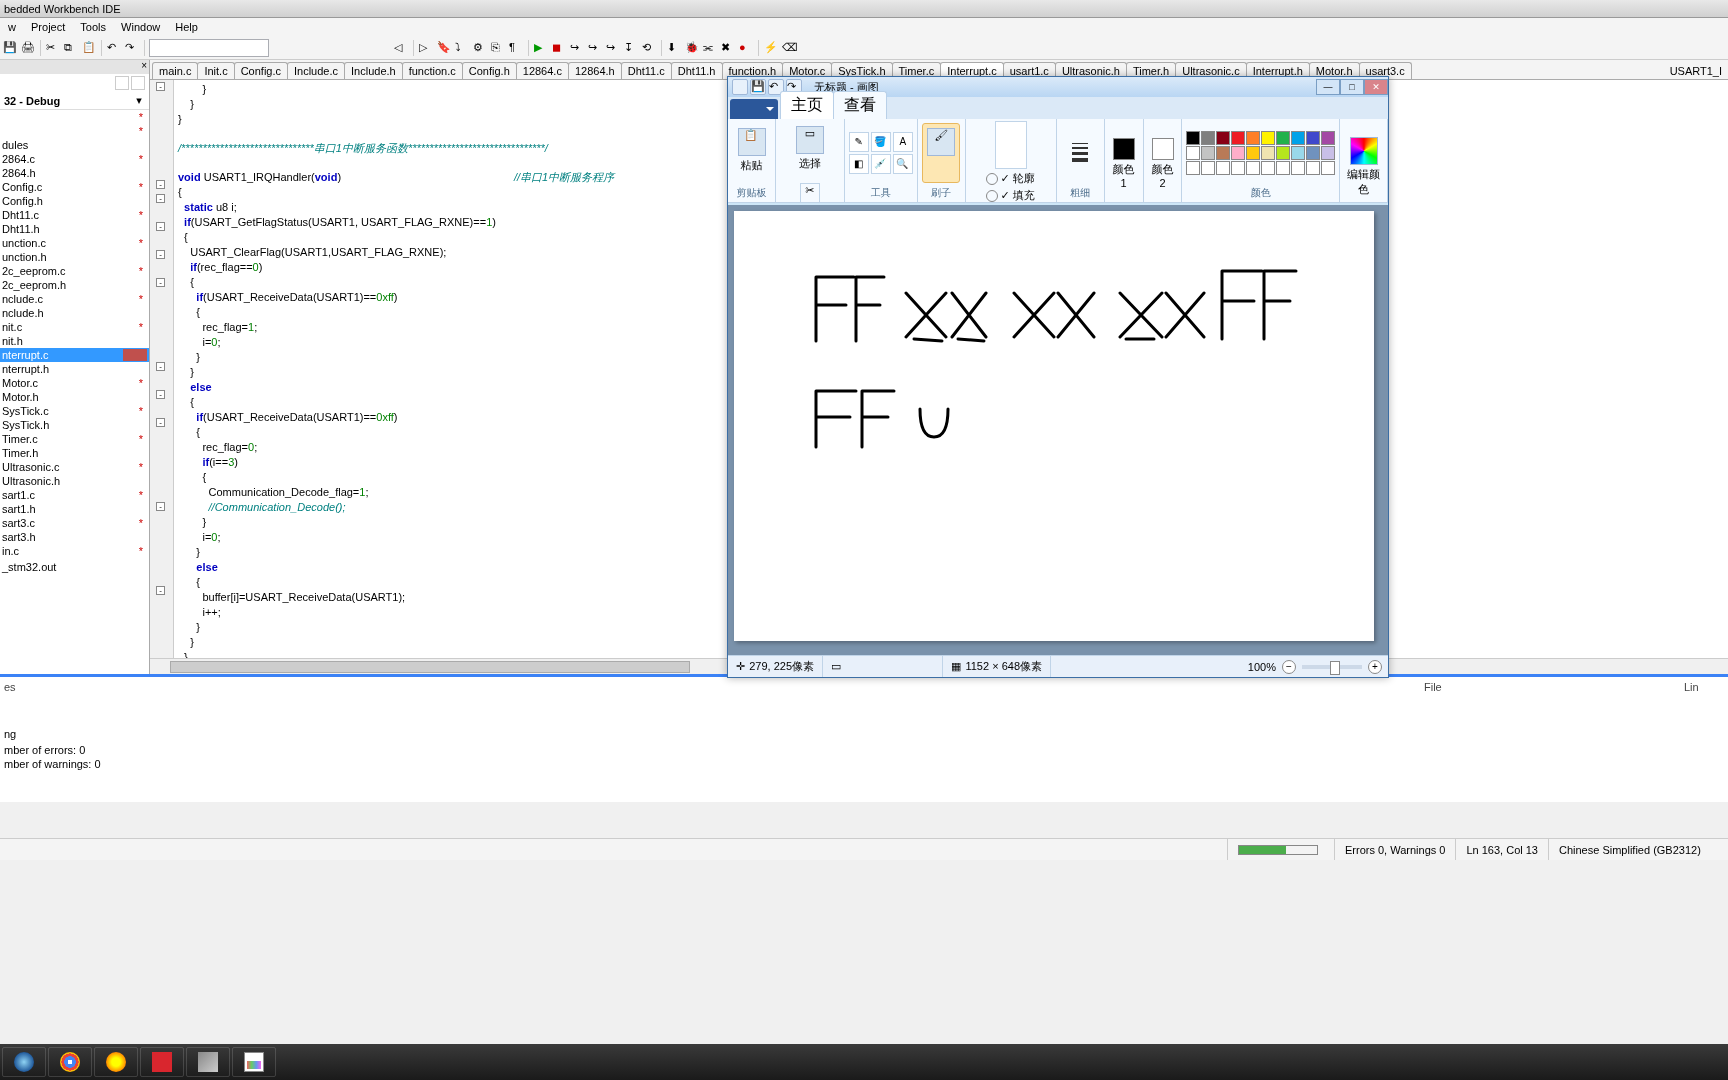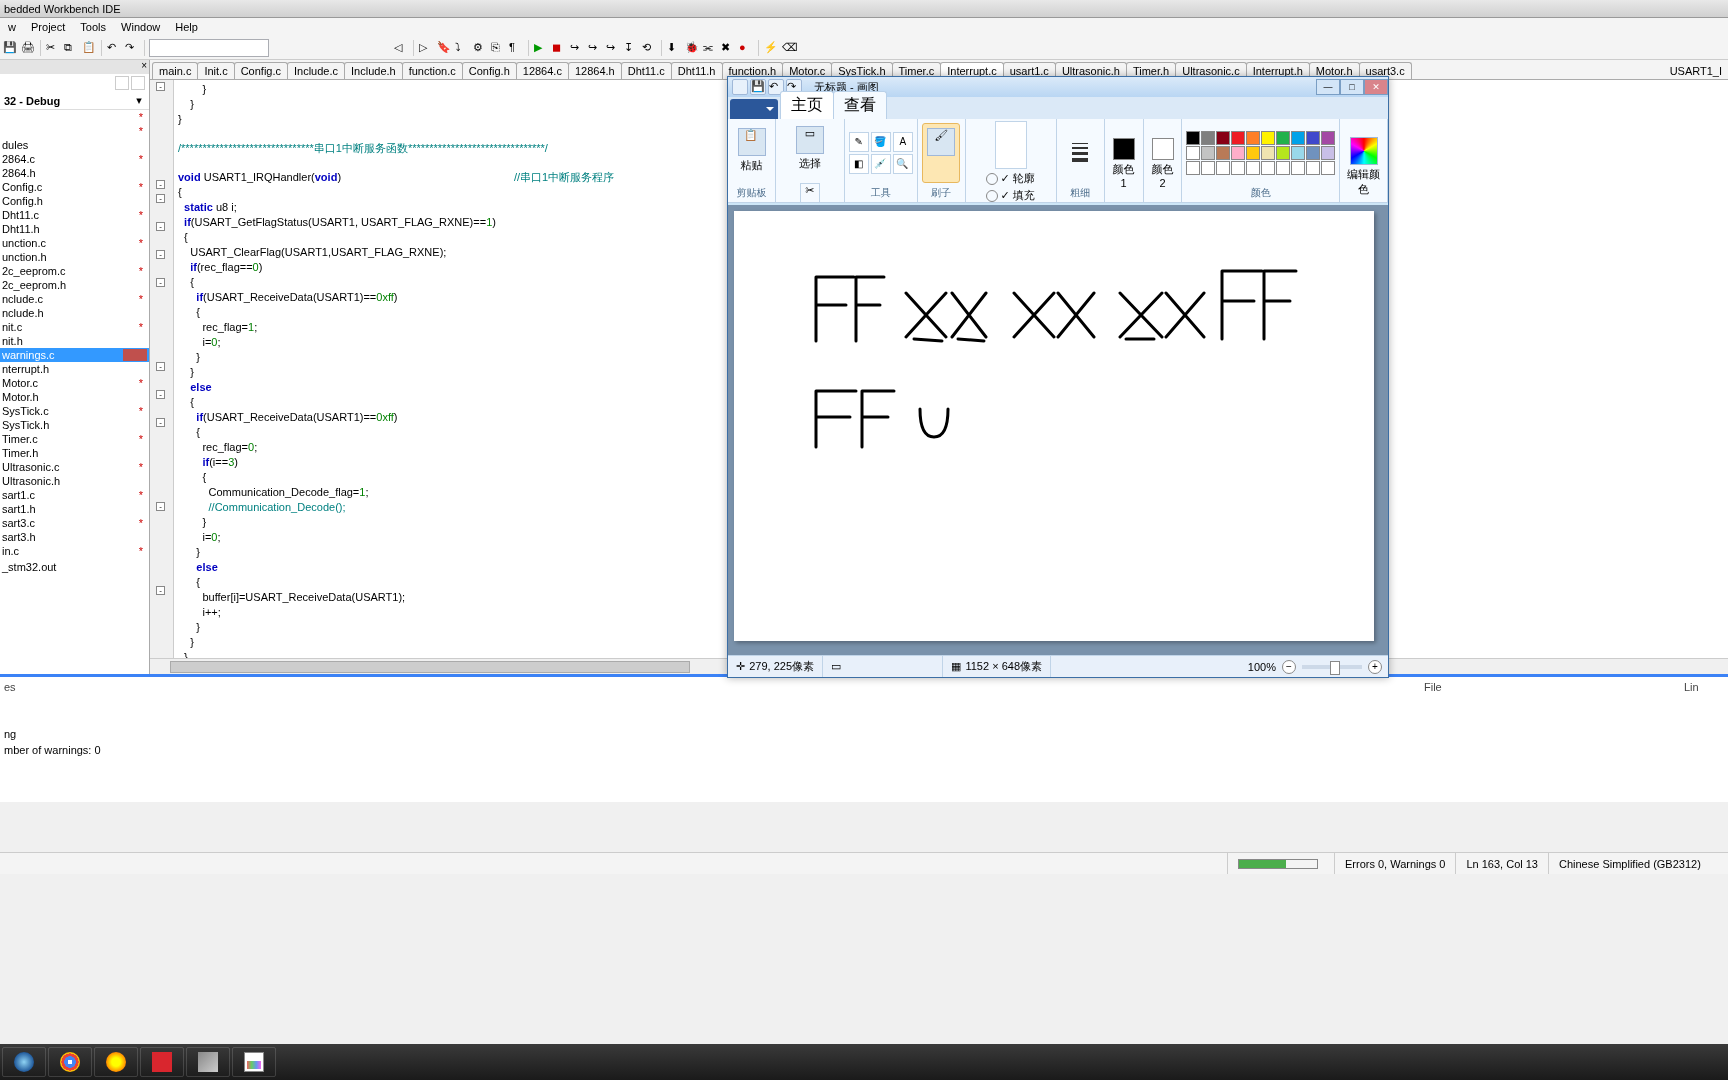--- a/index.html
+++ b/index.html
@@ -29,31 +29,31 @@
 .editor-area { flex:1; display:flex; flex-direction:column; background:#fff; }
 .tabstrip { height:20px; background:#f4f4f4; border-bottom:1px solid #aaa; display:flex; align-items:flex-end; overflow:hidden; white-space:nowrap; padding-left:2px; }
 .tabstrip .tab { padding:2px 6px; border:1px solid #aaa; border-bottom:none; background:#f4f4f4; margin-right:-1px; border-radius:3px 3px 0 0; font-size:11px; cursor:default; }
 .tabstrip .tab.active { background:#fff; border-bottom:1px solid #fff; position:relative; top:1px; }
 .tabstrip .right-lbl { margin-left:auto; padding:2px 6px; }
 .code { flex:1; display:flex; overflow:hidden; }
 .gutter { width:24px; background:#f0f0f0; border-right:1px solid #ccc; position:relative; }
 .gutter .fold { position:absolute; left:6px; width:9px; height:9px; border:1px solid #888; background:#fff; font-size:8px; line-height:7px; text-align:center; cursor:pointer; }
 .codepane { flex:1; font-family:"Courier New",monospace; font-size:12px; white-space:pre; padding:2px 4px; line-height:14px; overflow:auto; background:#fff; }
 .codepane .kw { color:#0000c0; font-weight:bold; }
-.codepane .cm { color:#008080; }
+.codepane .cm { color:#008080; font-style:italic; }
 .codepane .num { color:#008000; }
 .hscroll { height:16px; background:#f0f0f0; border-top:1px solid #ccc; position:relative; }
 .hscroll .thumb { position:absolute; left:20px; top:2px; width:520px; height:12px; background:#cdcdcd; border:1px solid #aaa; }
 .bottom { height:128px; background:#fff; border-top:3px solid #3b82f6; font-size:11px; padding:4px; overflow:auto; }
 .bottom-hdr { display:flex; font-weight:normal; color:#444; }
 .bottom-hdr .c1 { flex:1; }
 .bottom-hdr .c2 { width:260px; }
 .bottom-hdr .c3 { width:40px; }
 .bottom .ln { padding:1px 0; }
-.statusbar { position:absolute; bottom:206px; left:0; right:0; height:22px; background:#f4f4f4; border-top:1px solid #ccc; display:flex; align-items:center; font-size:11px; }
+.statusbar { position:absolute; bottom:220px; left:0; right:0; height:22px; background:#f4f4f4; border-top:1px solid #ccc; display:flex; align-items:center; font-size:11px; }
 .statusbar .seg { padding:0 10px; border-left:1px solid #ccc; height:100%; display:flex; align-items:center; }
 .statusbar .prog { width:80px; height:10px; border:1px solid #888; margin-right:6px; position:relative; }
 .statusbar .prog::before { content:""; position:absolute; left:0; top:0; bottom:0; width:60%; background:#4cae4c; }
 
 .paint { position:absolute; left:727px; top:76px; width:662px; height:602px; border:1px solid #3b6ea5; background:#cde6f7; box-shadow:0 0 8px rgba(0,0,0,.3); }
 .paint-title { height:20px; background:linear-gradient(#dbeaf9,#b9d6f3); display:flex; align-items:center; padding-left:4px; gap:4px; }
 .paint-title .qat { display:flex; gap:2px; }
 .paint-title .qat .qb { width:16px; height:16px; background:#e8f1fb; border:1px solid #a0b8d8; border-radius:2px; }
 .paint-title .ttl { margin-left:8px; font-size:11px; }
 .paint-title .wbtns { margin-left:auto; display:flex; }
@@ -240,21 +240,21 @@
         </div>
         <div class="fi">
           <span class="nm">nit.c</span>
           <span class="mk">*</span>
         </div>
         <div class="fi">
           <span class="nm">nit.h</span>
           <span class="mk"></span>
         </div>
         <div class="fi sel">
-          <span class="nm">warnings.c</span>
+          <span class="nm">nterrupt.c</span>
           <span class="mk"> </span>
         </div>
         <div class="fi">
           <span class="nm">nterrupt.h</span>
           <span class="mk"></span>
         </div>
         <div class="fi">
           <span class="nm">Motor.c</span>
           <span class="mk">*</span>
         </div>
@@ -412,20 +412,21 @@
 
 <div class="bottom">
   <div class="bottom-hdr">
     <span class="c1">es</span>
     <span class="c2">File</span>
     <span class="c3">Lin</span>
   </div>
   <div style="height:34px"></div>
   <div class="ln">ng</div>
   <div class="ln"></div>
+  <div class="ln">mber of errors: 0</div>
   <div class="ln">mber of warnings: 0</div>
 </div>
 
 <div class="statusbar">
   <div style="flex:1"></div>
   <div class="seg">
       <div class="prog"></div>
     </div>
   <div class="seg">Errors 0, Warnings 0</div>
   <div class="seg">Ln 163, Col 13</div>

